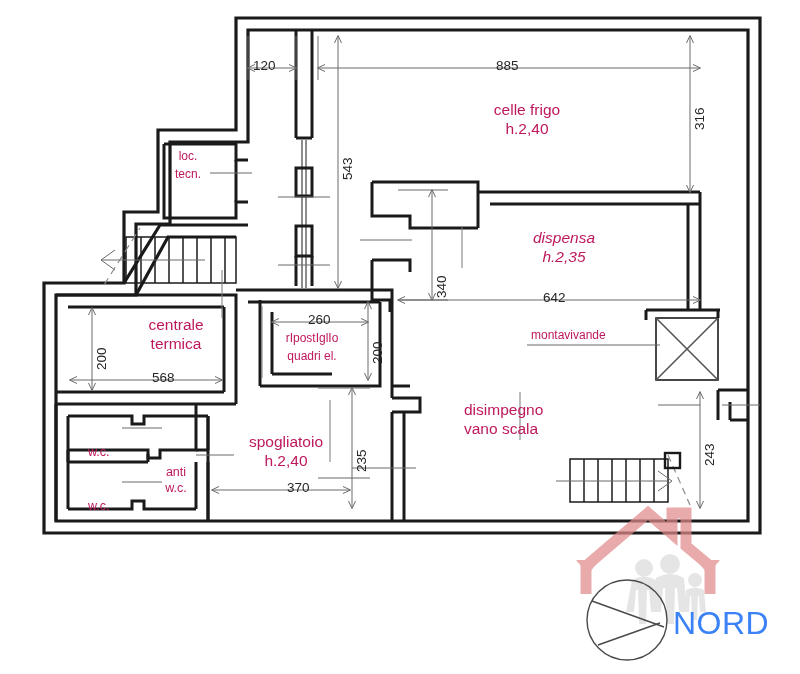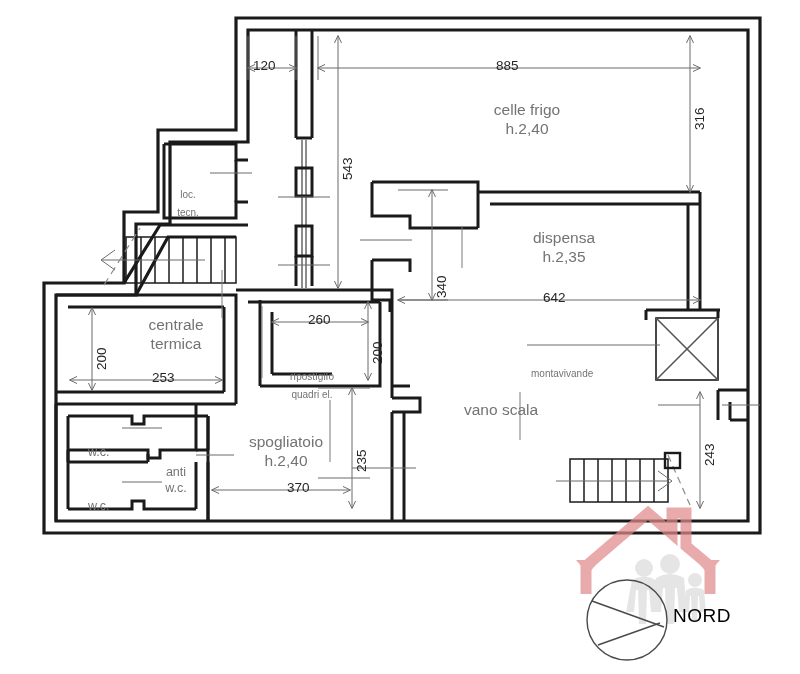--- a/index.html
+++ b/index.html
@@ -1,26 +1,26 @@
 <!DOCTYPE html>
 <html><head>
 <meta charset="utf-8">
 <title>Planimetria</title>
 <style>
   html,body{margin:0;padding:0;background:#ffffff;}
   body{font-family:"Liberation Sans", sans-serif;}
   #stage{position:relative;width:800px;height:674px;background:#ffffff;overflow:hidden;}
   #plan{position:absolute;left:0;top:0;width:800px;height:674px;}
-  .lbl{position:absolute;color:#737373;font-family:"Liberation Sans", sans-serif;white-space:nowrap;}
+  .lbl{position:absolute;color:#be185d;font-family:"Liberation Sans", sans-serif;white-space:nowrap;}
   .room-lbl{font-size:15.5px;line-height:19px;text-align:center;}
-  .room-lbl.sm{font-size:10px;line-height:17.5px;margin-top:38px;}
+  .room-lbl.sm{font-size:12px;line-height:17.5px;}
   .room-lbl.xs{font-size:12.5px;line-height:16px;margin-top:24px;}
   .dim{font-size:13.5px;color:#262626;}
   .dim.vert{transform:rotate(-90deg);transform-origin:left top;}
-  .nord{position:absolute;font-size:19px;color:#000000;letter-spacing:.5px;}
+  .nord{position:absolute;font-size:32px;color:#3b82f6;letter-spacing:.5px;}
 </style>
 </head>
 <body>
 
 <div id="stage">
 
   <svg id="plan" viewBox="0 0 800 674">
     <defs>
       <marker id="arrIn" markerWidth="9" markerHeight="9" refX="8" refY="4.5" orient="auto">
         <path d="M1,1 L8.5,4.5 L1,8" fill="none" stroke="#6b6b6b" stroke-width="1"></path>
@@ -247,41 +247,42 @@
   <div class="lbl room-lbl sm" style="left:160px;top:148px;width:56px;">
     <div>loc.</div>
     <div>tecn.</div>
   </div>
 
   <div class="lbl room-lbl" style="left:472px;top:100px;width:110px;">
     <div>celle frigo</div>
     <div>h.2,40</div>
   </div>
 
-  <div class="lbl room-lbl" style="left:512px;top:228px;width:104px;">
+  <div class="lbl room-lbl" style="left:512px;top:228px;width:104px;font-style:italic;">
     <div>dispensa</div>
     <div>h.2,35</div>
   </div>
 
   <div class="lbl room-lbl" style="left:131px;top:315px;width:90px;">
     <div>centrale</div>
     <div>termica</div>
   </div>
 
   <div class="lbl room-lbl sm" style="left:266px;top:330px;width:92px;">
     <div>rIpostIglIo</div>
     <div>quadri el.</div>
   </div>
 
   <div class="lbl room-lbl" style="left:234px;top:432px;width:104px;">
     <div>spogliatoio</div>
     <div>h.2,40</div>
   </div>
 
   <div class="lbl room-lbl" style="left:464px;top:400px;width:116px;text-align:left;">
+    <div>disimpegno</div>
     <div>vano scala</div>
   </div>
 
   <div class="lbl room-lbl xs" style="left:88px;top:420px;">w.c.</div>
 
   <div class="lbl room-lbl xs" style="left:88px;top:474px;">w.c.</div>
 
   <div class="lbl room-lbl xs" style="left:155px;top:440px;width:42px;">
     <div>anti</div>
     <div>w.c.</div>
@@ -291,20 +292,20 @@
 
   <div class="lbl dim" style="left:253px;top:58px;">120</div>
   <div class="lbl dim" style="left:496px;top:58px;">885</div>
   <div class="lbl dim vert" style="left:692px;top:130px;">316</div>
   <div class="lbl dim vert" style="left:340px;top:180px;">543</div>
   <div class="lbl dim vert" style="left:434px;top:298px;">340</div>
   <div class="lbl dim" style="left:543px;top:290px;">642</div>
   <div class="lbl dim" style="left:308px;top:312px;">260</div>
   <div class="lbl dim vert" style="left:370px;top:364px;">200</div>
   <div class="lbl dim vert" style="left:94px;top:370px;">200</div>
-  <div class="lbl dim" style="left:152px;top:370px;">253</div>
+  <div class="lbl dim" style="left:152px;top:370px;">568</div>
   <div class="lbl dim vert" style="left:354px;top:472px;">235</div>
   <div class="lbl dim vert" style="left:702px;top:466px;">243</div>
   <div class="lbl dim" style="left:280px;top:480px;margin-left:7px;">370</div>
 
   <div class="nord" style="left:673px;top:605px;">NORD</div>
 
 </div>
 
 </body></html>

